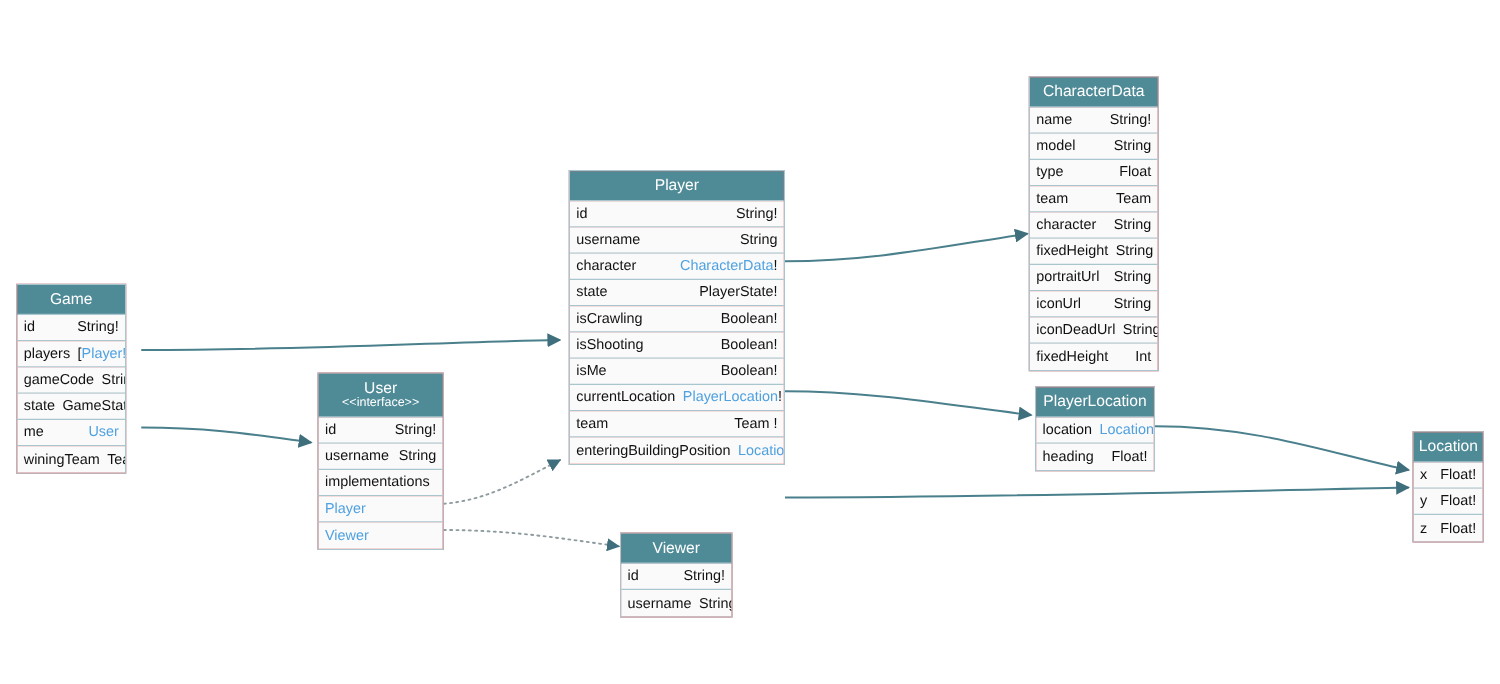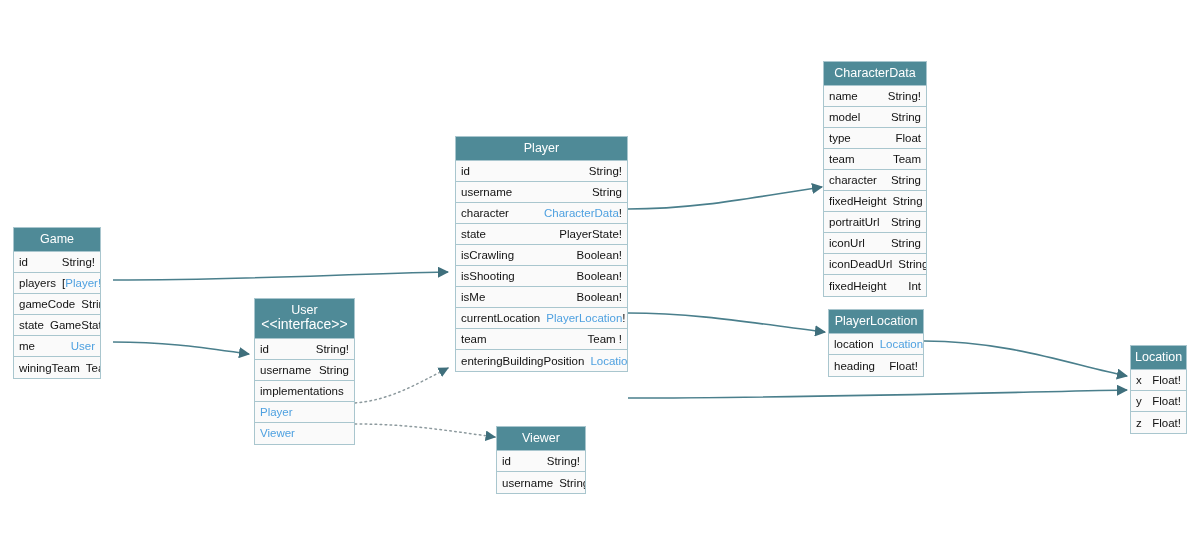--- a/index.html
+++ b/index.html
@@ -41,21 +41,21 @@
     color: #ffffff;
     text-align: center;
     font-size: 12.5px;
     line-height: 1.15;
     padding: 4px 4px 5px 4px;
     box-sizing: border-box;
     border-bottom: 1px solid #a9c6ce;
   }
   .node-header .stereotype {
     display: block;
-    font-size: 14px;
+    font-size: 10px;
     line-height: 1.1;
   }
   .row {
     display: flex;
     align-items: center;
     justify-content: space-between;
     box-sizing: border-box;
     padding: 0 5px;
     height: 21px;
     background: #fafafa;

